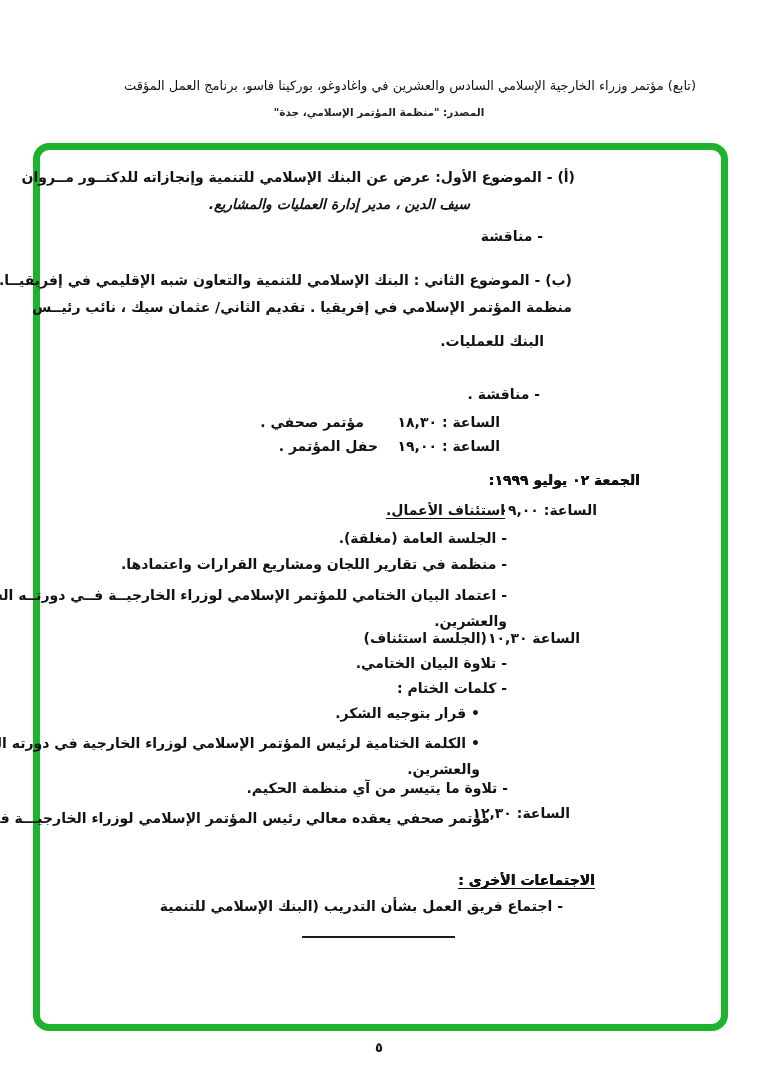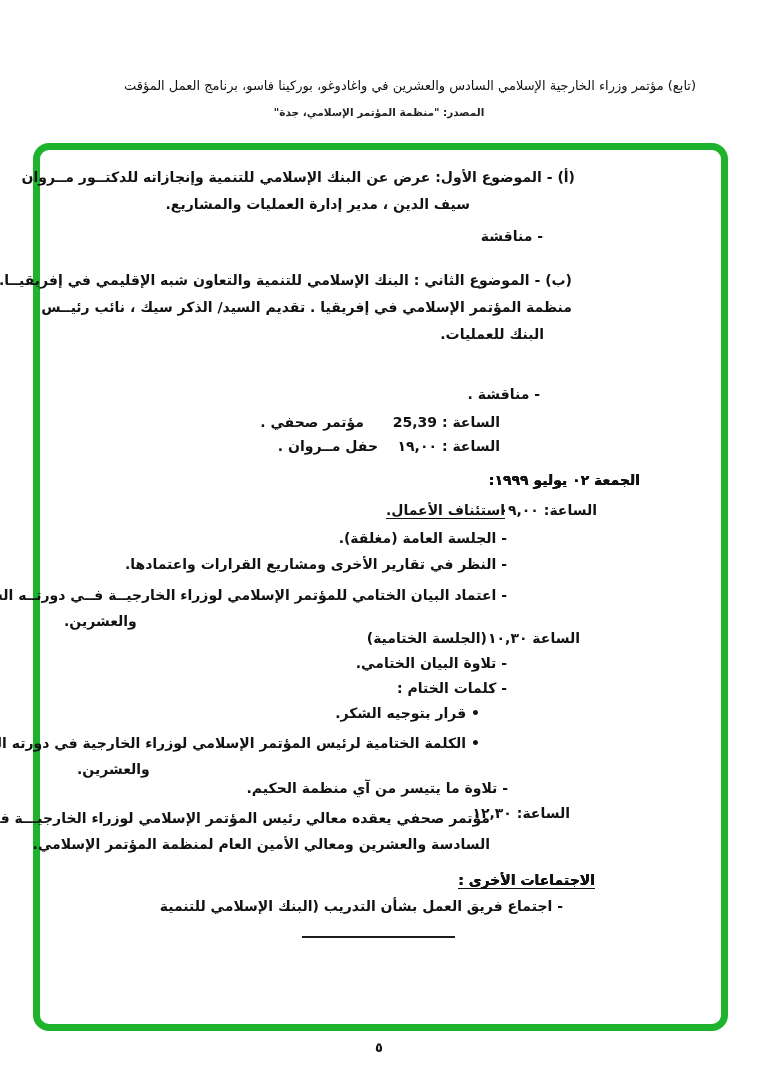--- a/index.html
+++ b/index.html
@@ -19,23 +19,23 @@
     font-size:10.5px;font-weight:700;color:#222;
   }
   
   .green-box{
     position:absolute;left:33px;top:143px;width:695px;height:888px;
     border:7px solid var(--green,#1db32d);border-radius:16px;
     box-sizing:border-box;direction:rtl;
   }
   .green-box > .abs{font-size:14px;font-weight:700;}
   .para .pl{height:27px;line-height:27px;white-space:nowrap;text-align:right;}
-  .pl.center{text-align:left;}
-  .pl.pr105{padding-right:105px;box-sizing:border-box;}
-  .pl.pr28{padding-right:28px;box-sizing:border-box;}
+  .pl.center{text-align:right;}
+  .pl.pr105{padding-right:105px;box-sizing:border-box;font-style:italic;}
+  .pl.pr28{padding-right:28px;box-sizing:border-box;margin-top:7px;}
   .heavy{font-size:15px;text-shadow:0 0 .6px #000,0 0 .6px #000;text-align:center;}
   .uline{text-decoration:underline;text-underline-offset:3px;}
   .sep{
     position:absolute;left:262px;top:786px;width:153px;height:0;
     border-top:2px solid #1c1c1c;
   }
   .pageno{
     position:absolute;top:1040px;left:0;width:758px;text-align:center;
     font-size:13px;font-weight:700;
   }
@@ -52,63 +52,62 @@
 
     <div class="abs para" style="right:146px;top:14px;width:507px">
       <div class="pl">(أ) -  الموضوع الأول: عرض عن البنك الإسلامي للتنمية وإنجازاته للدكتــور مــروان</div>
       <div class="pl pr105">سيف الدين ، مدير إدارة العمليات والمشاريع.</div>
     </div>
 
     <div class="abs" style="right:178px;top:78px">-  مناقشة</div>
 
     <div class="abs para" style="right:149px;top:117px;width:505px">
       <div class="pl">(ب) -  الموضوع الثاني : البنك الإسلامي للتنمية والتعاون شبه الإقليمي في إفريقيــا.</div>
-      <div class="pl">منظمة المؤتمر الإسلامي في إفريقيا . تقديم السيد/ الذكر سيك ، نائب رئيــس</div>
+      <div class="pl">منظمة المؤتمر الإسلامي في إفريقيا . تقديم الثاني/ عثمان سيك ، نائب رئيــس</div>
       <div class="pl pr28">البنك للعمليات.</div>
     </div>
 
     <div class="abs" style="right:181px;top:236px">-  مناقشة .</div>
 
-    <div class="abs" style="right:221px;top:264px">الساعة : 25,39</div>
+    <div class="abs" style="right:221px;top:264px">الساعة : ١٨,٣٠</div>
     <div class="abs" style="right:357px;top:264px">مؤتمر صحفي .</div>
 
     <div class="abs" style="right:221px;top:288px">الساعة : ١٩,٠٠</div>
-    <div class="abs" style="right:343px;top:288px">حفل مــروان .</div>
+    <div class="abs" style="right:343px;top:288px">حفل المؤتمر .</div>
 
     <div class="abs heavy" style="right:81px;top:322px">الجمعة ٠٢ يوليو ١٩٩٩:</div>
 
     <div class="abs" style="right:124px;top:352px">الساعة: ٠٩,٠٠</div>
     <div class="abs uline" style="right:216px;top:352px">استئناف الأعمال.</div>
 
     <div class="abs" style="right:214px;top:380px">-  الجلسة العامة (مغلقة).</div>
-    <div class="abs" style="right:214px;top:406px">-  النظر في تقارير الأخرى ومشاريع القرارات واعتمادها.</div>
+    <div class="abs" style="right:214px;top:406px">-  منظمة في تقارير اللجان ومشاريع القرارات واعتمادها.</div>
 
     <div class="abs para" style="right:214px;top:432px;width:443px">
       <div class="pl" style="height:26px;line-height:26px">-  اعتماد البيان الختامي للمؤتمر الإسلامي لوزراء الخارجيــة فــي دورتــه السادســة</div>
       <div class="pl center" style="height:26px;line-height:26px">والعشرين.</div>
     </div>
 
     <div class="abs" style="right:141px;top:480px">الساعة ١٠,٣٠</div>
-    <div class="abs" style="right:234px;top:480px">(الجلسة الختامية)</div>
+    <div class="abs" style="right:234px;top:480px">(الجلسة استئناف)</div>
 
     <div class="abs" style="right:214px;top:505px">-  تلاوة البيان الختامي.</div>
     <div class="abs" style="right:214px;top:530px">-  كلمات الختام :</div>
     <div class="abs" style="right:241px;top:555px">•  قرار بتوجيه الشكر.</div>
 
     <div class="abs para" style="right:241px;top:580px;width:403px">
       <div class="pl" style="height:26px;line-height:26px">•  الكلمة الختامية لرئيس المؤتمر الإسلامي لوزراء الخارجية في دورته السادســة</div>
       <div class="pl center" style="height:26px;line-height:26px">والعشرين.</div>
     </div>
 
     <div class="abs" style="right:213px;top:630px">-  تلاوة ما يتيسر من آي منظمة الحكيم.</div>
 
     <div class="abs" style="right:151px;top:655px">الساعة: ١٢,٣٠</div>
     <div class="abs para" style="right:231px;top:655px;width:426px">
       <div class="pl" style="height:26px;line-height:26px">مؤتمر صحفي يعقده معالي رئيس المؤتمر الإسلامي لوزراء الخارجيـــة فـــي دورتـــه</div>
-      <div class="pl center" style="height:26px;line-height:26px">السادسة والعشرين ومعالي الأمين العام لمنظمة المؤتمر الإسلامي.</div>
     </div>
 
     <div class="abs heavy uline" style="right:126px;top:722px">الاجتماعات الأخرى :</div>
     <div class="abs" style="right:158px;top:748px">-  اجتماع فريق العمل بشأن التدريب (البنك الإسلامي للتنمية</div>
 
     <div class="sep"></div>
   </div>
 
   <div class="pageno ar">٥</div>
 </div>

